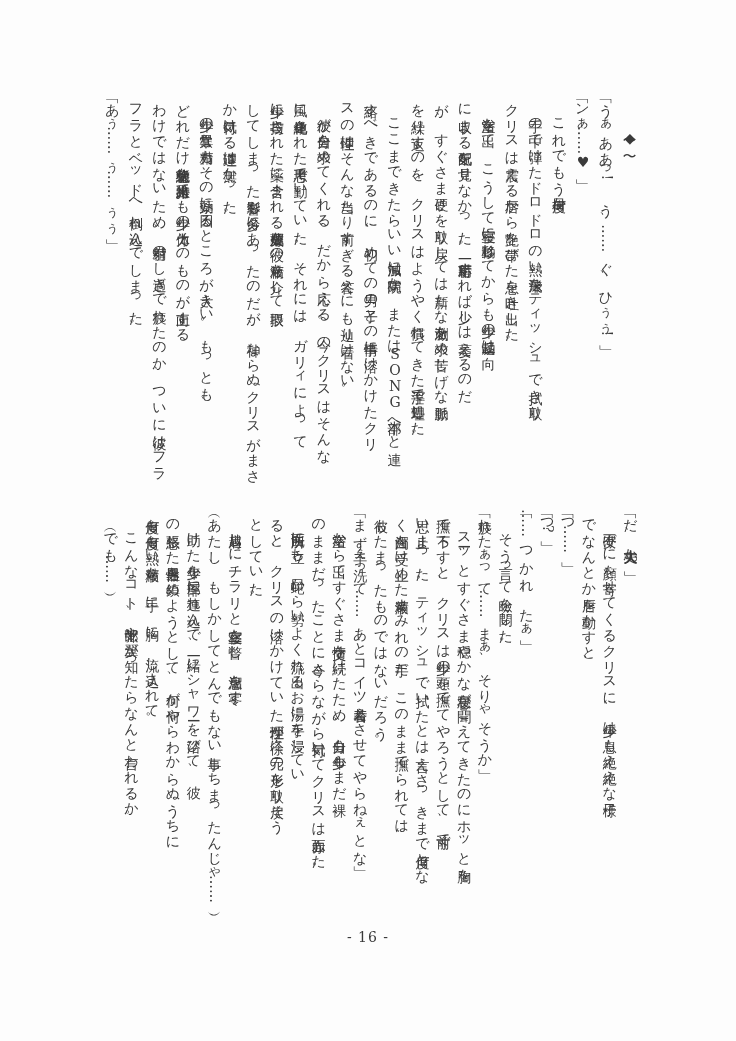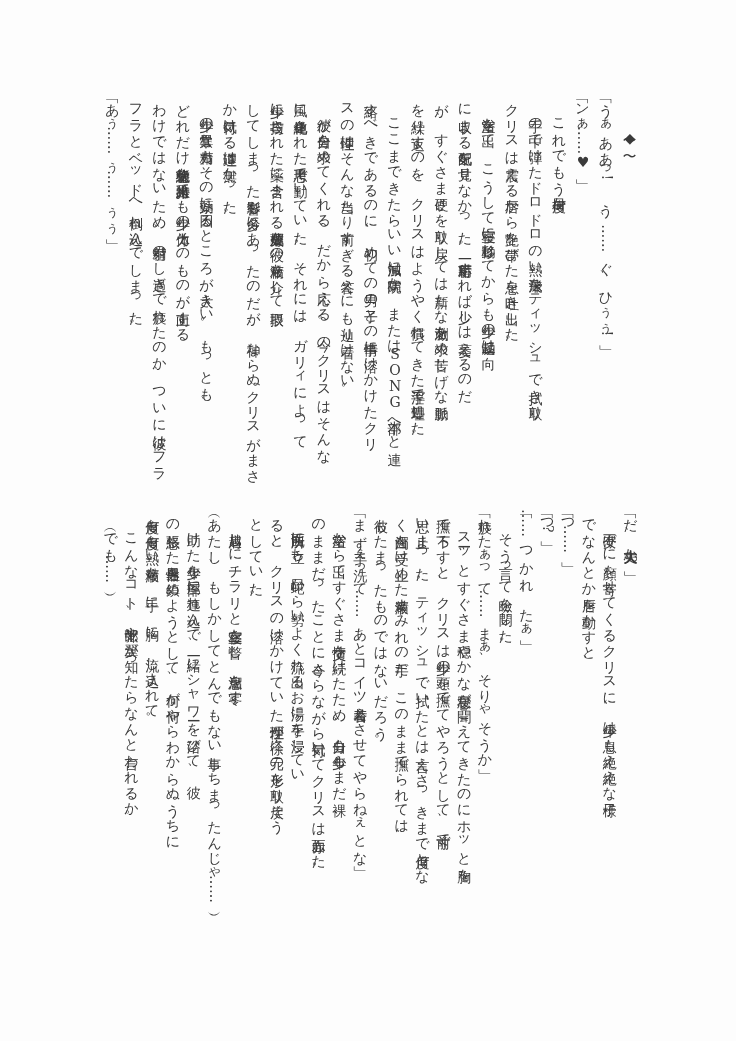--- a/index.html
+++ b/index.html
@@ -112,14 +112,15 @@
       <p class="line">としていた。</p>
       <p class="line indent">肩越しにチラリと寝室を一瞥し、溜息を零す。</p>
       <p class="line">（あたし、もしかしてとんでもない事しちまったんじゃ……）</p>
       <p class="line indent">助けた少年を部屋に連れ込んで、一緒にシャワーを浴びて、彼</p>
       <p class="line">の怒張した男性器を鎮めようとして、何が何やらわからぬうちに</p>
       <p class="line">何度も何度も熱い精液を、手に、胸に、流し込まれて。</p>
       <p class="line indent">こんなコト、弦十郎や翼が知ったらなんと言われるか。</p>
       <p class="line indent">（でも……）</p>
     </div>
 
+  <div class="page-number">- 16 -</div>
 
 </div>
 
 </body></html>

